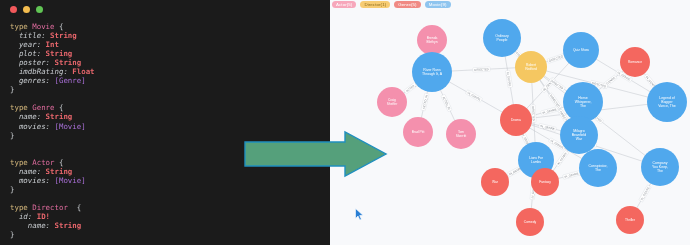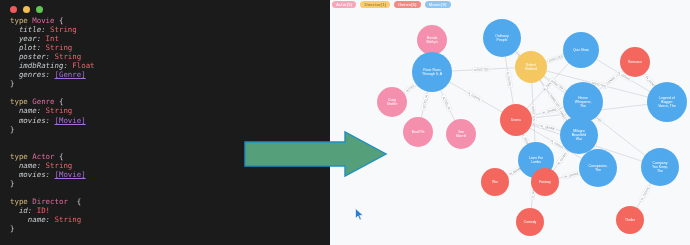--- a/index.html
+++ b/index.html
@@ -16,32 +16,32 @@
     background:#1b1b1b;
     overflow:hidden;
   }
   .traffic{position:absolute;left:10px;top:6px;display:flex;gap:6px;}
   .dot{width:7px;height:7px;border-radius:50%;}
   .dot.red{background:#f2595b;}
   .dot.yellow{background:#f4bd4f;}
   .dot.green{background:#61c554;}
 
   .code{
-    position:absolute;left:10px;top:16px;right:0;
+    position:absolute;left:10px;top:22px;right:0;
     font-family:"DejaVu Sans Mono","Liberation Mono",monospace;
     font-size:7.4px;line-height:9.05px;
     color:#c8ccd0;
     white-space:pre;
   }
   .code .ln{height:9.05px;}
   .kw{color:#d7ba7d;}
   .tname{color:#e06c9f;}
   .field{color:#c8ccd0;font-style:italic;}
-  .ty{color:#e8666c;}
-  .lst{color:#a86fd6;text-decoration:underline;}
+  .ty{color:#e8666c;font-weight:bold;}
+  .lst{color:#a86fd6;}
   .punc{color:#c8ccd0;}
 
   
   .graph-panel{
     position:absolute;left:330px;top:0;width:360px;height:245px;
     background:#f8f9fb;
     overflow:hidden;
   }
   .legend{
     position:absolute;left:2px;top:1px;

